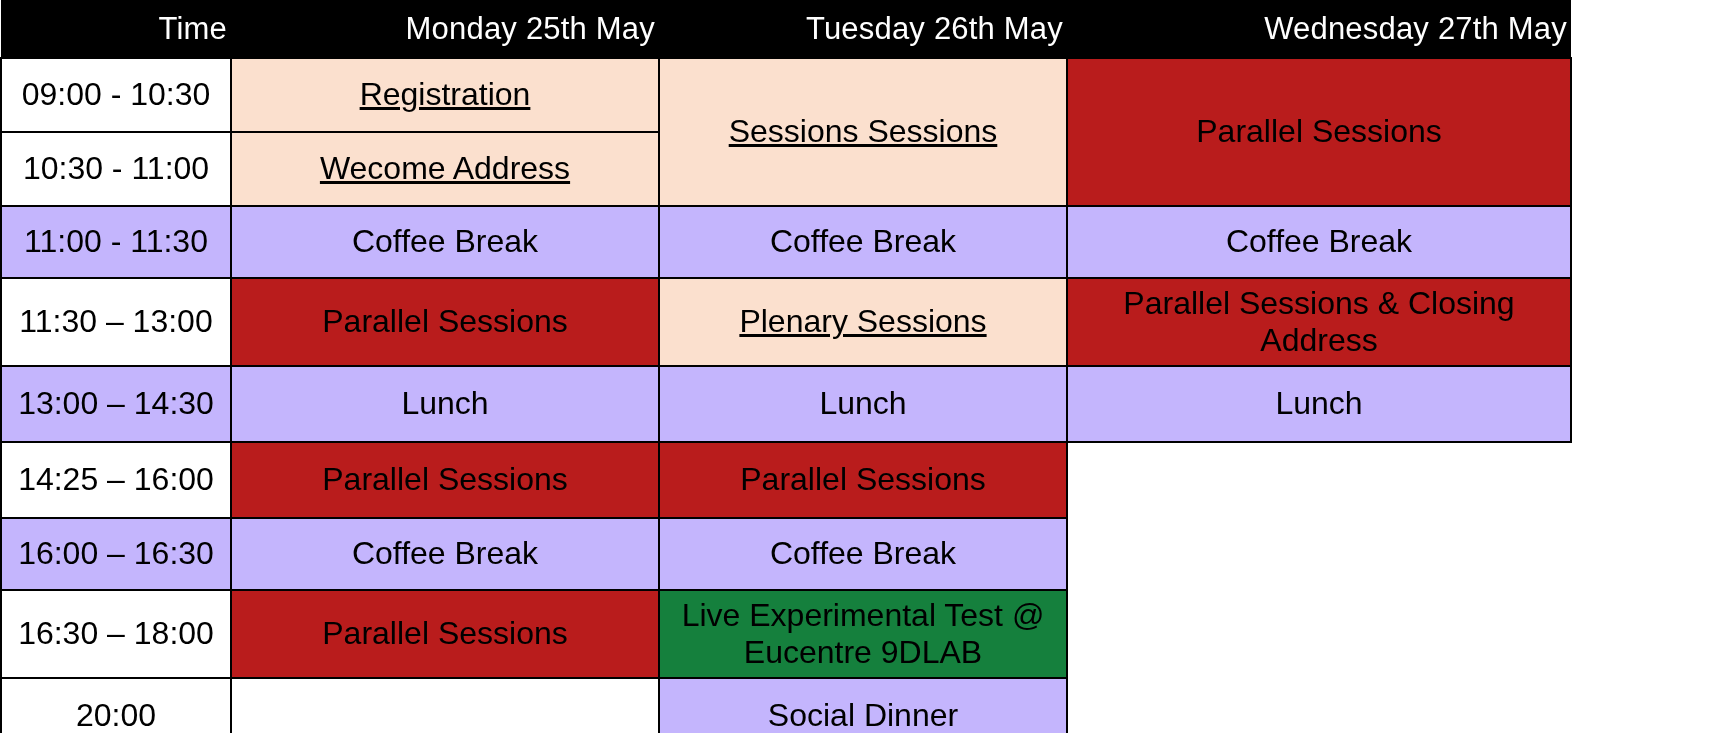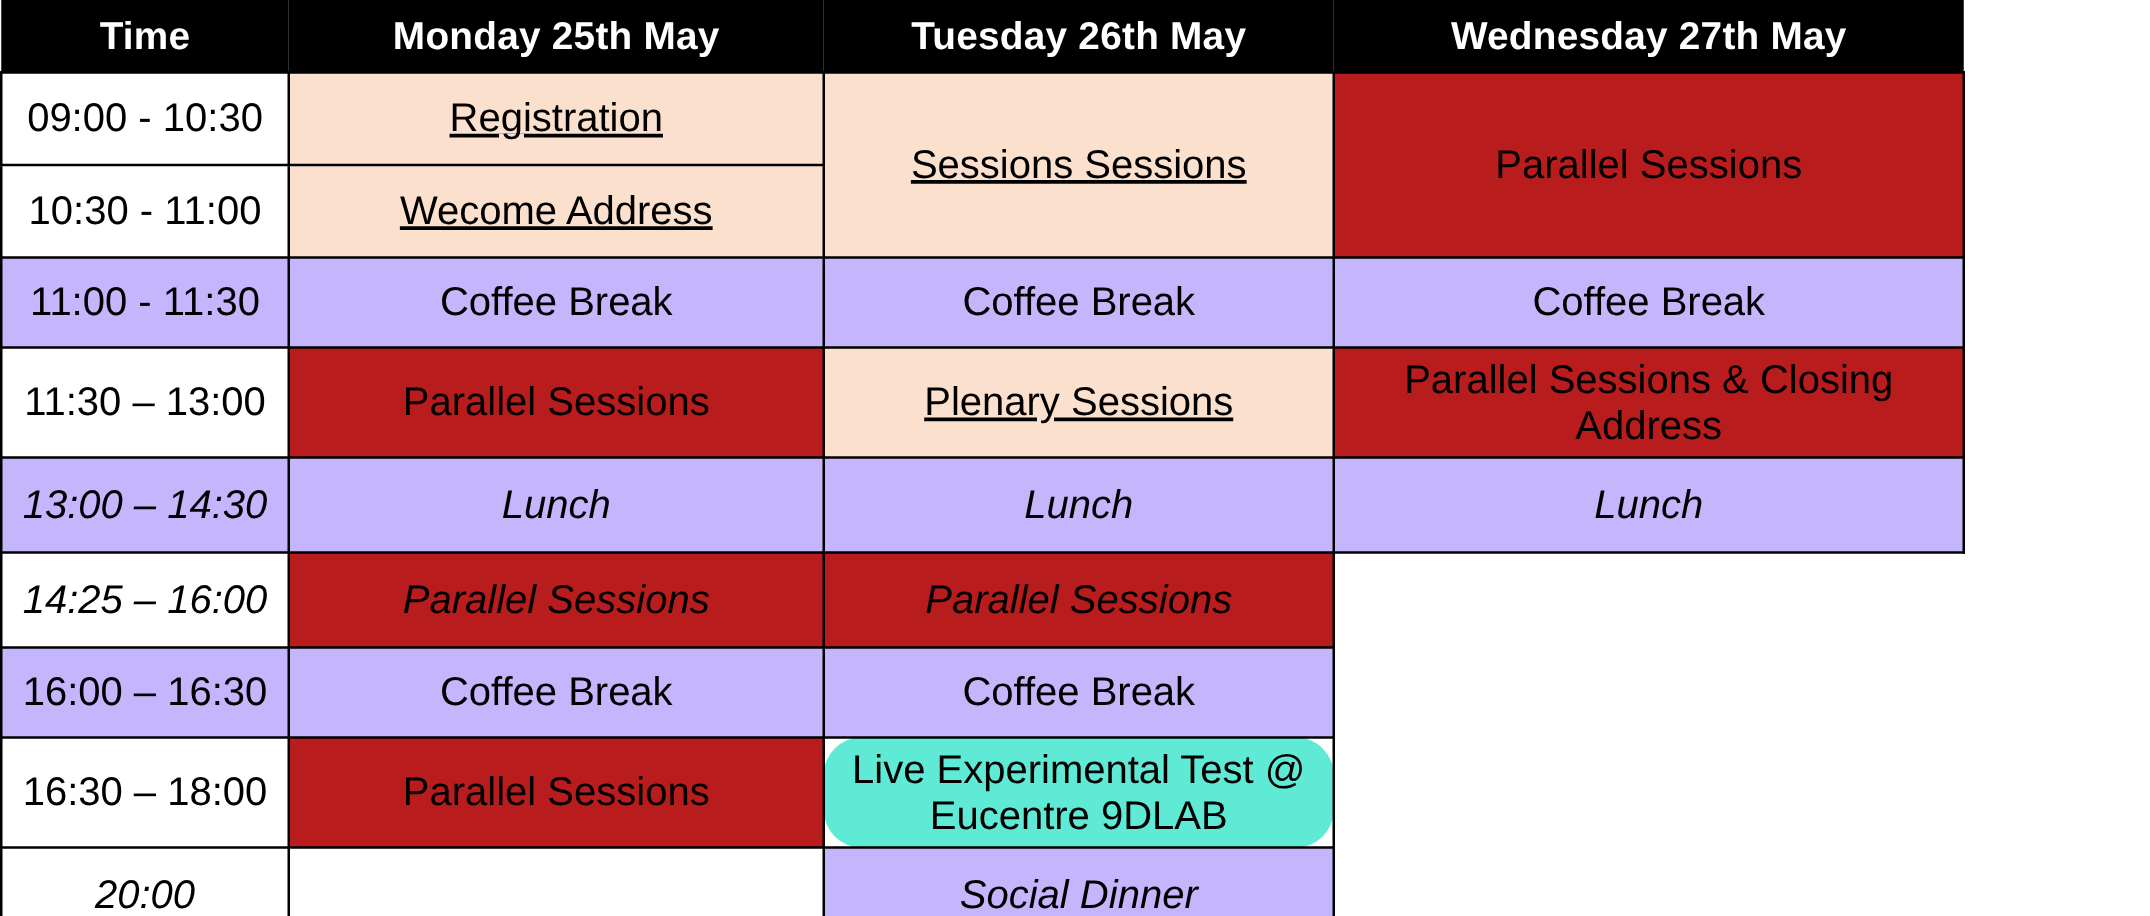--- a/index.html
+++ b/index.html
@@ -31,22 +31,22 @@
   col.c-time { width: 230px; }
   col.c-mon  { width: 428px; }
   col.c-tue  { width: 408px; }
   col.c-wed  { width: 504px; }
 
   
   thead th {
     background: #000000;
     color: #ffffff;
     font-size: 31px;
-    font-weight: bold;
-    text-align: center;
+    font-weight: normal;
+    text-align: right;
     vertical-align: middle;
     height: 57px;
     padding: 0 4px;
     border: none;
     letter-spacing: 0.2px;
   }
 
   
   tbody td {
     border: 2px solid #000000;
@@ -62,27 +62,27 @@
   tbody td.empty {
     border: none;
     background: #ffffff;
     padding: 0;
   }
 
   
   td.fill-peach { background: #FBE0CE; text-decoration: underline; }
   td.fill-green { background: #c4b5fd; }
   td.fill-pink  { background: #b91c1c; }
-  td.fill-blue  { background: #5eead4; border-radius: 30px; }
+  td.fill-blue  { background: #15803d; }
   td.fill-white { background: #ffffff; }
 
   
   tr.r-h64 td { height: 64px; }
   tr.r-h62 td { height: 62px; }
-  tr.r-h66 td { height: 66px; font-style: italic; }
+  tr.r-h66 td { height: 66px; }
   tr.r-h78 td { height: 78px; margin-top: 34px; }
 </style>
 </head>
 <body>
 
 <div id="schedule-wrap">
   <table class="schedule">
     <colgroup>
       <col class="c-time">
       <col class="c-mon">

